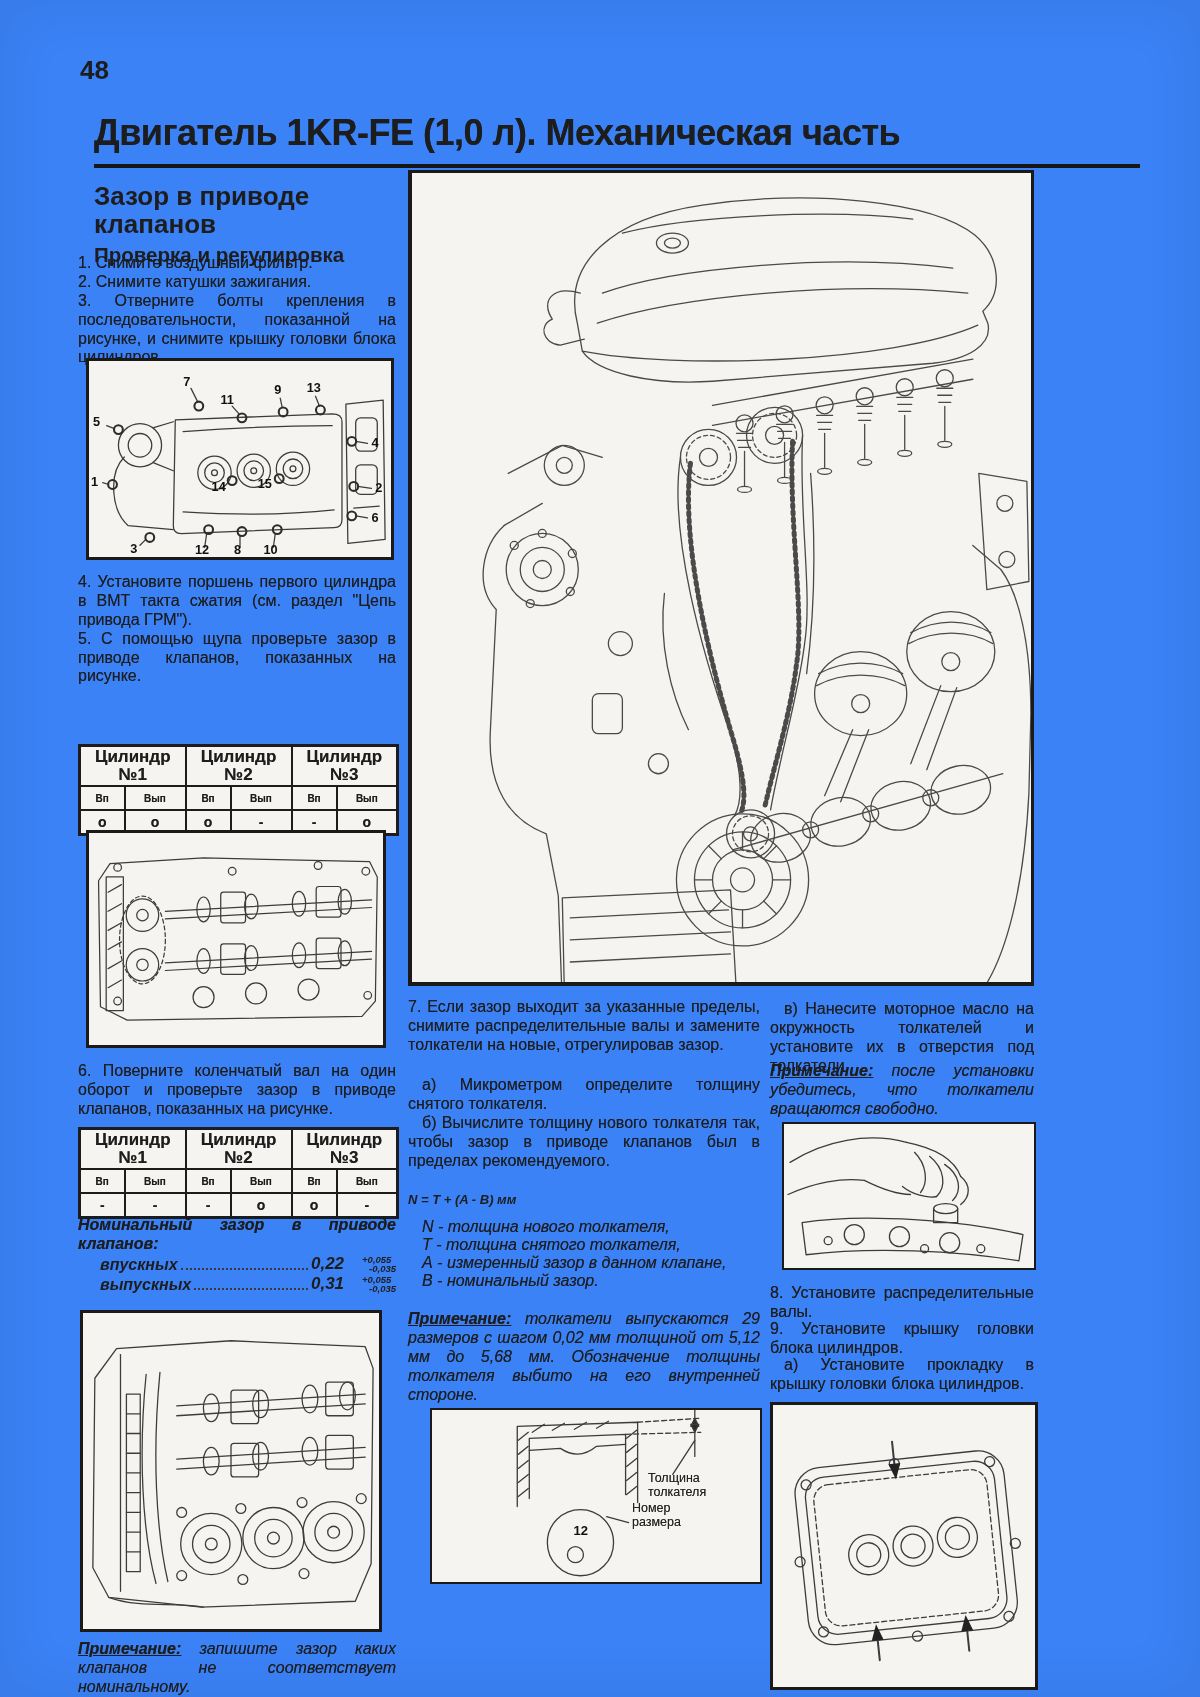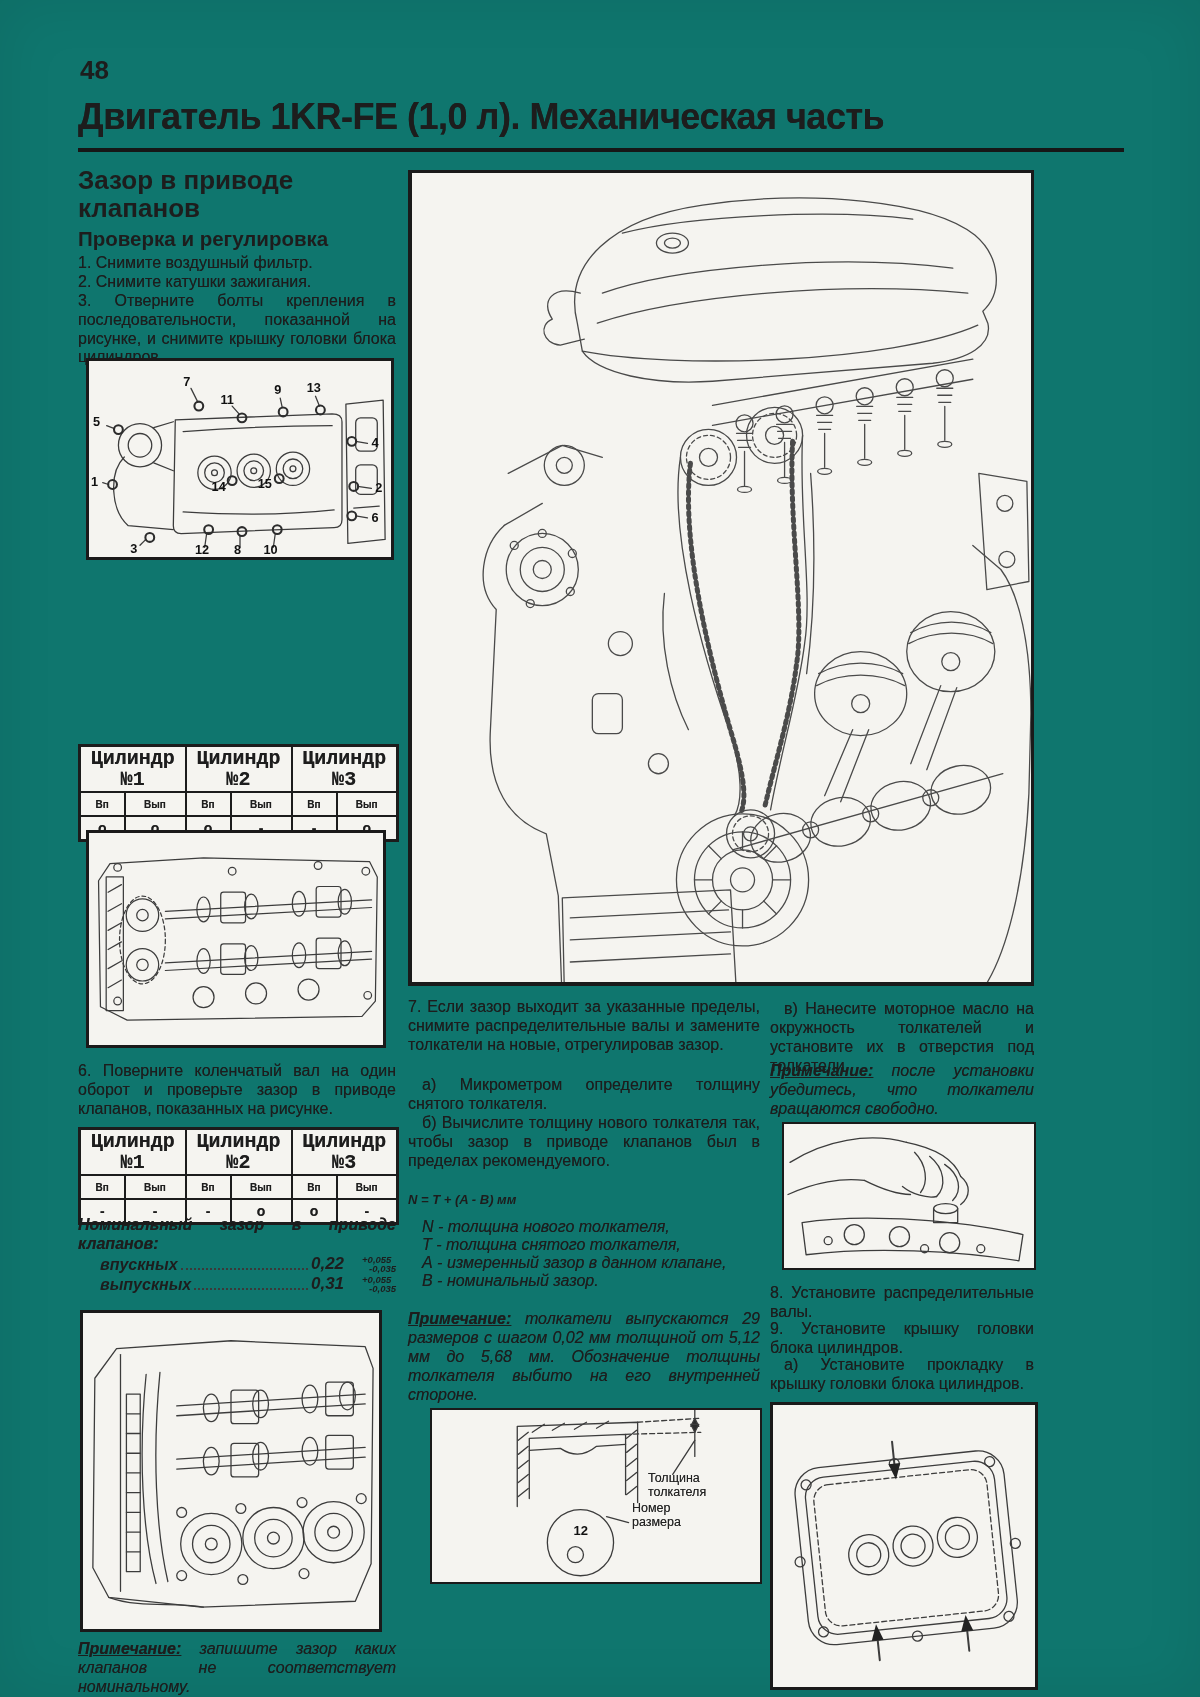--- a/index.html
+++ b/index.html
@@ -1,41 +1,41 @@
 <!DOCTYPE html>
 <html><head>
 <meta charset="utf-8">
 <style>
   html,body{margin:0;padding:0;}
   body{background:#d8d7d3;font-family:"Liberation Sans",sans-serif;}
-  #page{position:relative;width:1200px;height:1697px;background:#0f766e;margin:0 auto;
+  #page{position:relative;width:1200px;height:1697px;background:#3b82f6;margin:0 auto;
         color:#1d1d1d;overflow:hidden;box-shadow:inset 0 0 60px rgba(0,0,0,.08);}
   .pos{position:absolute;}
   .jt{text-align:justify;}
   .it{font-style:italic;}
   .b{font-weight:700;}
   .ind{text-indent:14px;}
   .body{font-size:16px;line-height:1.18;color:#1d1d1d;text-shadow:0 0 .5px rgba(25,25,25,.65);}
   p{margin:0;}
-  h1,h2,h3{margin:0;}
+  h1,h2,h3{margin:16px;}
   .pgnum{font-size:26px;font-weight:700;}
   .title{font-size:36px;font-weight:700;letter-spacing:-.5px;border-bottom:4px solid #161616;
          padding-bottom:10px;width:1046px;text-shadow:0 0 .6px rgba(20,20,20,.7);}
   h2.sec{font-size:26px;font-weight:700;line-height:1.08;}
   h3.sub{font-size:20.5px;font-weight:700;}
   .fig{border:3px solid #1a1a1a;background:#f5f4f0;box-sizing:border-box;}
   .fig svg{display:block;width:100%;height:100%;}
   .ink{stroke:#3c3c3c;fill:none;stroke-width:1.3;stroke-linecap:round;stroke-linejoin:round;}
   .ink2{stroke:#2c2c2c;fill:none;stroke-width:2.1;stroke-linecap:round;stroke-linejoin:round;}
   .num{font:700 13px "Liberation Sans",sans-serif;fill:#111;}
   table.ztab{border-collapse:collapse;table-layout:fixed;width:318px;background:#f5f4f0;}
   table.ztab td{border:2px solid #1c1c1c;text-align:center;vertical-align:middle;
                 padding:1px 0;text-shadow:0 0 .5px rgba(25,25,25,.6);}
   table.ztab{border:3px solid #1c1c1c;}
-  tr.hdr td{font-size:20px;font-weight:700;line-height:1.06;height:34px;font-family:Liberation Mono, monospace;}
+  tr.hdr td{font-size:17px;font-weight:700;line-height:1.06;height:34px;}
   tr.sub td{font-size:10px;font-weight:700;height:20px;}
   tr.val td{font-size:14px;font-weight:700;height:20px;}
   .clr-row{display:flex;align-items:flex-end;font-style:italic;font-weight:700;
            font-size:16px;padding-left:22px;width:296px;}
   .leader{flex:1;border-bottom:2px dotted #3a3a3a;margin:0 3px 4px 3px;}
   .clr-val{font-size:17px;}
   .tol{display:inline-flex;flex-direction:column;font-size:9.5px;line-height:1;
        vertical-align:6px;margin-left:18px;}
   .tol .tsub{margin-left:7px;}
   .note-label{font-style:italic;font-weight:700;text-decoration:underline;}
@@ -126,20 +126,24 @@
       <text class="num" x="288" y="162">6</text>
       <text class="num" x="42" y="194">3</text>
       <text class="num" x="108" y="195">12</text>
       <text class="num" x="148" y="195">8</text>
       <text class="num" x="178" y="195">10</text>
       <text class="num" x="125" y="131">14</text>
       <text class="num" x="172" y="128">15</text>
     </svg>
   </div>
 
+  <div class="pos" style="left:78px;top:573px;width:318px;">
+    <p class="body jt">4. Установите поршень первого цилиндра в ВМТ такта сжатия (см. раздел "Цепь привода ГРМ").</p>
+    <p class="body jt">5. С помощью щупа проверьте зазор в приводе клапанов, показанных на рисунке.</p>
+  </div>
 
   <table class="ztab pos" style="left:78px;top:744px;">
     <colgroup>
         <col style="width:45px">
         <col style="width:61px">
         <col style="width:45px">
         <col style="width:61px">
         <col style="width:45px">
         <col style="width:61px">
       </colgroup>

